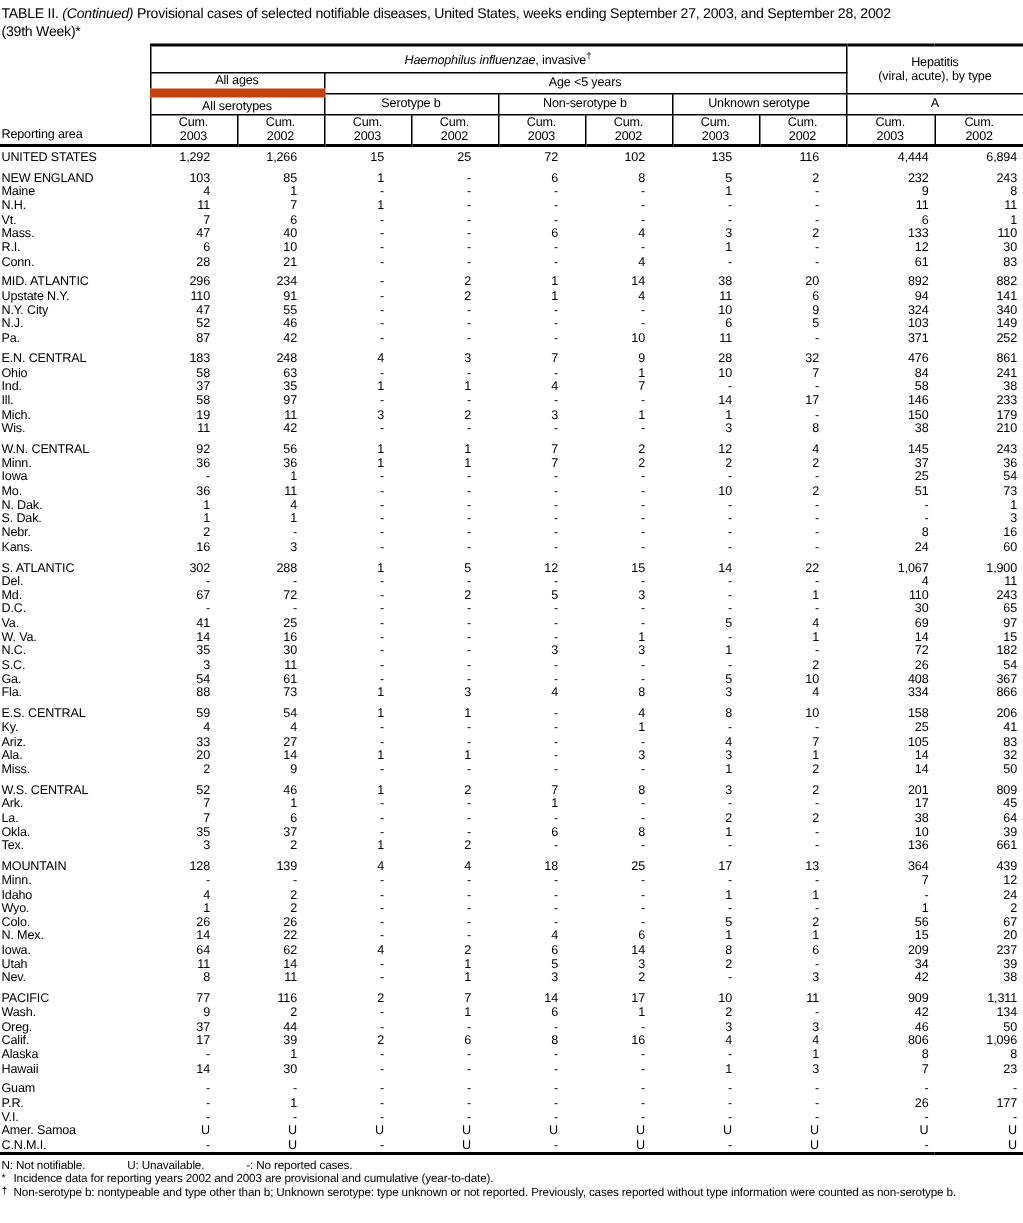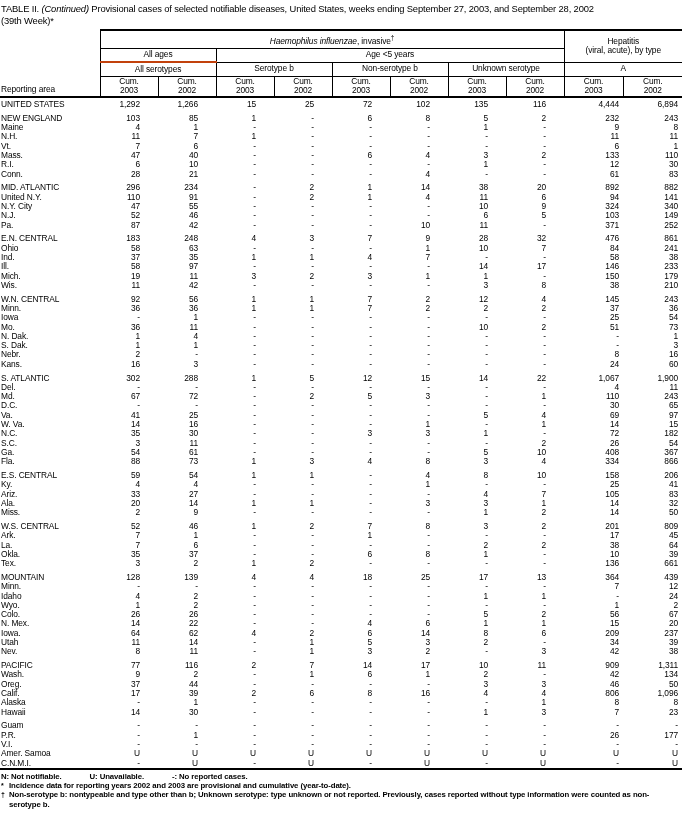--- a/index.html
+++ b/index.html
@@ -35,41 +35,41 @@
 
   th.reporting-area {
     text-align: left; vertical-align: bottom;
     padding-left: 1px; padding-bottom: 2px;
     border-right: 1px solid #000;
     border-bottom: 2px solid #000;
   }
   th.hflu { border-top: 2px solid #000; border-bottom: 1px solid #000; border-right: 1px solid #000; }
   th.hflu i { }
   th.hep-group { border-top: 2px solid #000; border-bottom: 1px solid #000; }
-  th.all-ages { border-right: 1px solid #000; border-bottom: 2px solid #c2410c; margin-left: 12px; }
+  th.all-ages { border-right: 1px solid #000; border-bottom: 6px solid #c2410c; margin-left: 12px; }
   th.age5 { border-right: 1px solid #000; border-bottom: 1px solid #000; }
   th.subgroup { border-right: 1px solid #000; border-bottom: 1px solid #000; }
   th.subgroup.last { border-right: none; }
   th.cum { border-right: 1px solid #000; border-bottom: 2px solid #000; }
   th.cum.last { border-right: none; }
   sup { font-size: 6.5px; }
 
   tbody td {
     font-size: 8.4px; line-height: 9.3px; height: 9.3px;
     letter-spacing: -0.1px;
     padding: 0 18px 0 0;
     text-align: right; white-space: nowrap;
     vertical-align: middle;
   }
   tbody td.area { text-align: left; padding: 0 0 0 1px; }
   tbody td.hep { padding-right: 4px; }
   tbody tr.spacer td { height: 4.5px; padding: 0; }
   tbody tr:first-child td { padding-top: 2px; }
 
-  .footnotes { padding: 2px 0 0 1px; font-size: 7.8px; line-height: 9.3px; letter-spacing: -0.1px; font-weight: bold; }
+  .footnotes { padding: 2px 0 0 1px; font-size: 7.8px; line-height: 9.3px; letter-spacing: -0.1px; }
   .legend span { display: inline-block; margin-right: 28px; }
   .legend span:last-child { margin-right: 0; }
   .note { padding-left: 8px; text-indent: -8px; width: 676px; }
   .note .marker { display: inline-block; width: 8px; text-indent: 0; vertical-align: top; font-size: 7px; }
 </style>
 </head>
 <body>
 
 <div class="page">
 
@@ -240,21 +240,21 @@
           <td class="num">-</td>
           <td class="num">2</td>
           <td class="num">1</td>
           <td class="num">14</td>
           <td class="num">38</td>
           <td class="num">20</td>
           <td class="num hep">892</td>
           <td class="num hep">882</td>
         </tr>
         <tr>
-          <td class="area">United N.Y.</td>
+          <td class="area">Upstate N.Y.</td>
           <td class="num">110</td>
           <td class="num">91</td>
           <td class="num">-</td>
           <td class="num">2</td>
           <td class="num">1</td>
           <td class="num">4</td>
           <td class="num">11</td>
           <td class="num">6</td>
           <td class="num hep">94</td>
           <td class="num hep">141</td>

